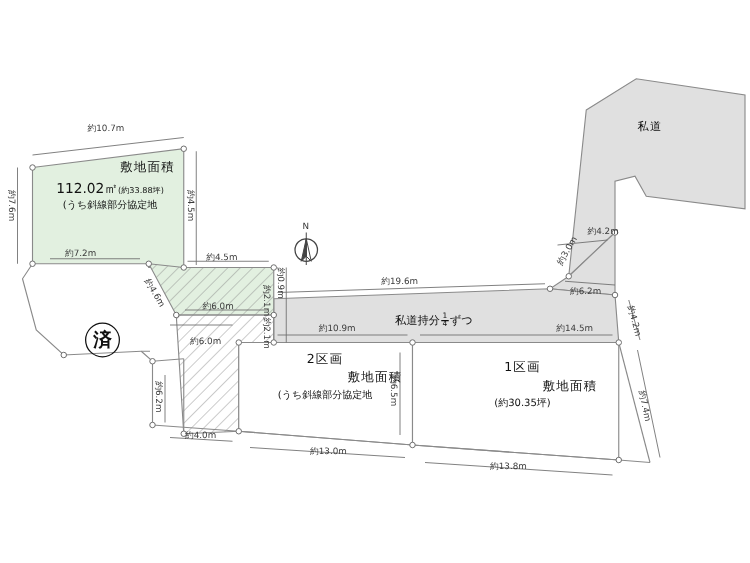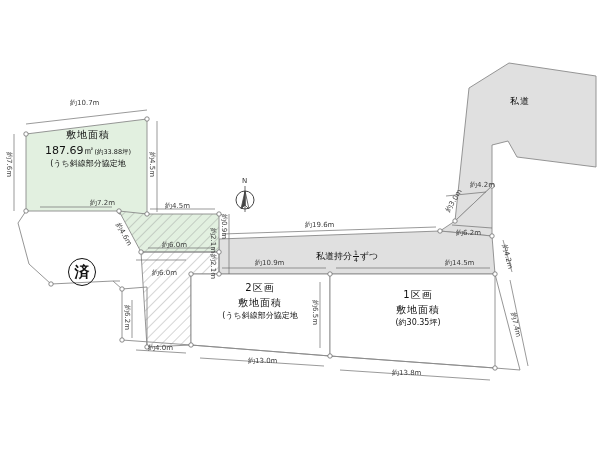--- a/index.html
+++ b/index.html
@@ -23,21 +23,21 @@
     transform-origin:0 0;
   }
   .plotname{
     position:absolute;
     text-align:center;
     color:#111;
     white-space:nowrap;
     line-height:1.45;
   }
   .plotname .l1{font-size:10px;letter-spacing:1px;}
-  .plotname .l2{font-size:10px;letter-spacing:1px;}
+  .plotname .l2{font-size:10px;letter-spacing:1px;text-align:right;}
   .plotname .l3{font-size:11px;}
   .plotname .l4{font-size:8px;}
   .plotname .l5{font-size:8px;}
   .sm{font-size:6.5px;}
   .roadshare{
     position:absolute;font-size:9px;color:#111;white-space:nowrap;
     display:flex;align-items:flex-start;gap:1px;
   }
   .frac{display:inline-flex;flex-direction:column;align-items:center;font-size:6px;line-height:1.05;}
   .frac .num{border-bottom:1px solid #111;padding:0 1px;}
@@ -171,21 +171,21 @@
       <circle cx="245" cy="200" r="9" fill="#ffffff" stroke="#444" stroke-width="1"></circle>
       <path d="M 245,191 L 249,209 L 245,205 Z" fill="#ffffff" stroke="#444" stroke-width="0.8"></path>
       <path d="M 245,191 L 241,209 L 245,205 Z" fill="#444" stroke="#444" stroke-width="0.8"></path>
       <line x1="245" y1="186" x2="245" y2="212" stroke="#444" stroke-width="0.8"></line>
     </g>
   </svg>
 
   <div class="plotname" style="left:36px;top:128px;width:104px;">
     <div class="l2">敷地面積</div>
     <div class="l3">
-      <span>187.69㎡</span><span class="sm">(約33.88坪)</span>
+      <span>112.02㎡</span><span class="sm">(約33.88坪)</span>
     </div>
     <div class="l4">(うち斜線部分協定地</div>
   </div>
 
   <div class="plotname" style="left:198px;top:281px;width:124px;">
     <div class="l1">2区画</div>
     <div class="l2">敷地面積</div>
     <div class="l4">(うち斜線部分協定地</div>
   </div>
 
@@ -206,21 +206,21 @@
     <span>ずつ</span>
   </div>
 
   <div class="sumi" style="left:68px;top:258px;">済</div>
 
   <div class="lbl" style="left:242px;top:178px;font-size:7px;color:#333;">N</div>
 
   <div class="lbl" style="left:70px;top:100px;">約10.7m</div>
   <div class="lbl vert" style="left:12px;top:152px;transform:rotate(90deg);">約7.6m</div>
   <div class="lbl vert" style="left:155px;top:152px;transform:rotate(90deg);">約4.5m</div>
-  <div class="lbl" style="left:52px;top:200px;margin-left:38px;">約7.2m</div>
+  <div class="lbl" style="left:52px;top:200px;">約7.2m</div>
   <div class="lbl vert" style="left:120px;top:222px;transform:rotate(60deg);">約4.6m</div>
 
   <div class="lbl" style="left:165px;top:203px;">約4.5m</div>
   <div class="lbl vert" style="left:227px;top:214px;transform:rotate(90deg);">約0.9m</div>
   <div class="lbl vert" style="left:216px;top:228px;transform:rotate(90deg);">約2.1m</div>
   <div class="lbl vert" style="left:216px;top:254px;transform:rotate(90deg);">約2.1m</div>
   <div class="lbl" style="left:162px;top:242px;">約6.0m</div>
   <div class="lbl" style="left:152px;top:270px;">約6.0m</div>
   <div class="lbl vert" style="left:130px;top:305px;transform:rotate(90deg);">約6.2m</div>
 

